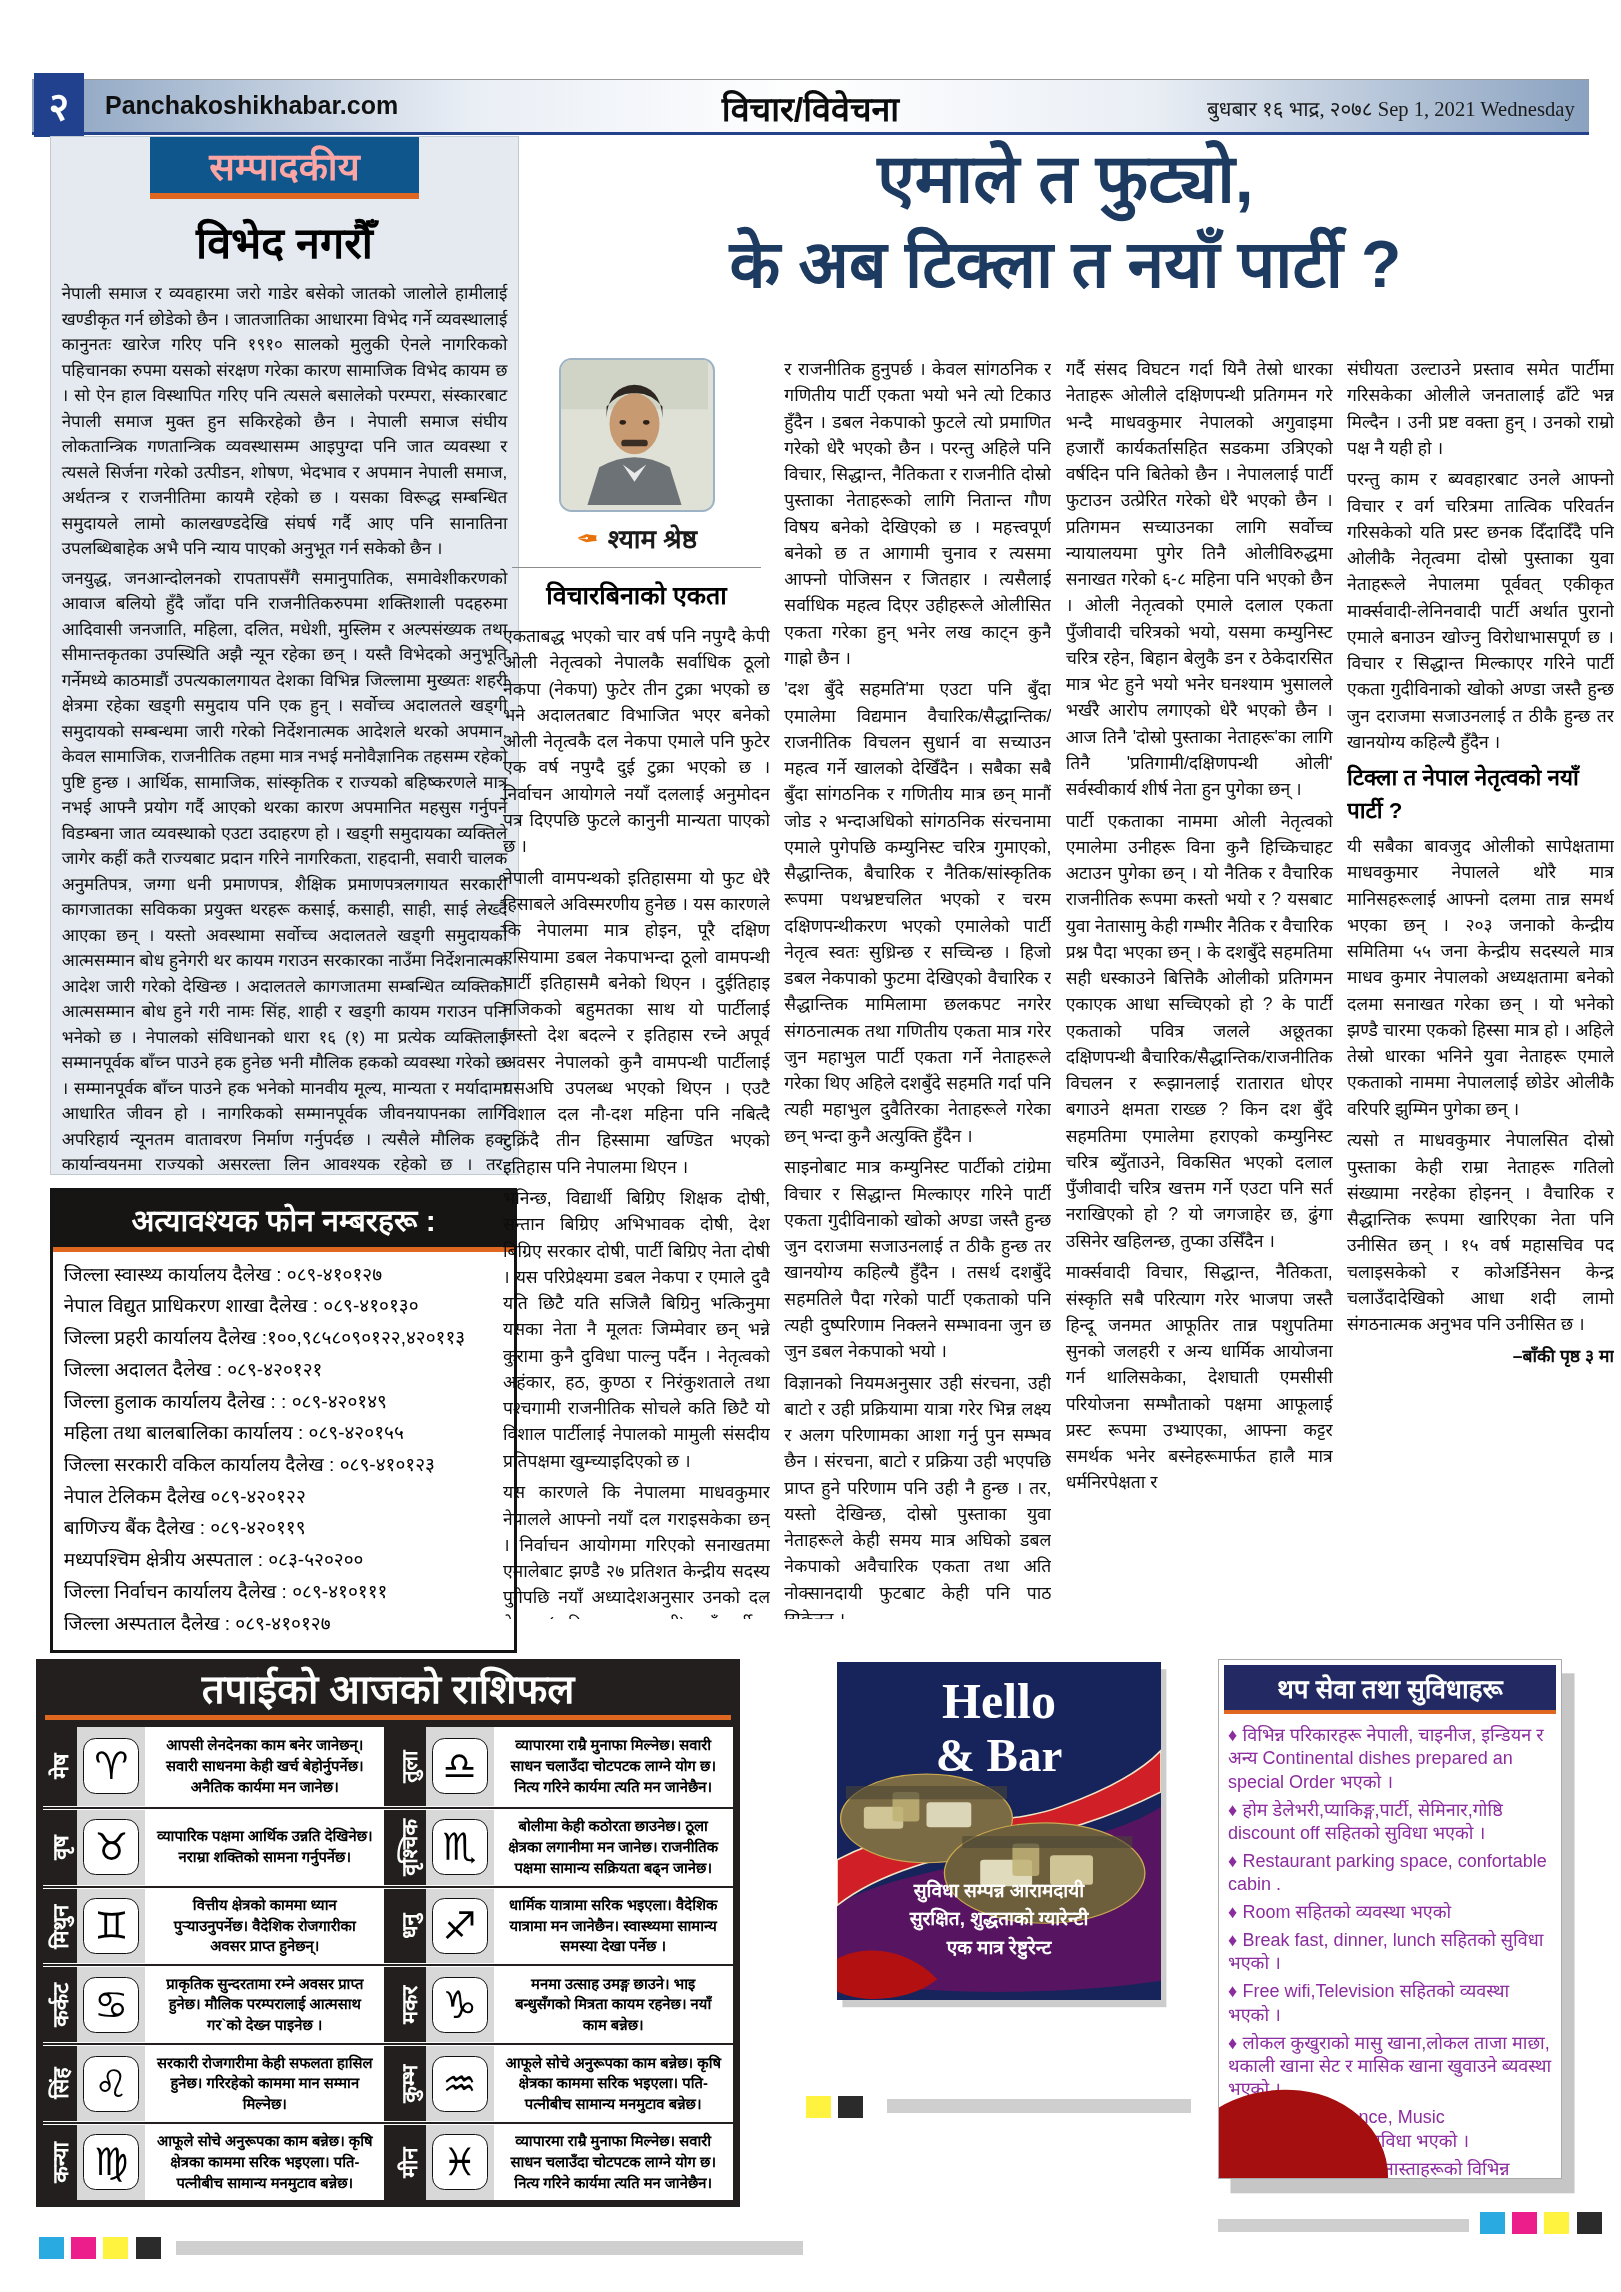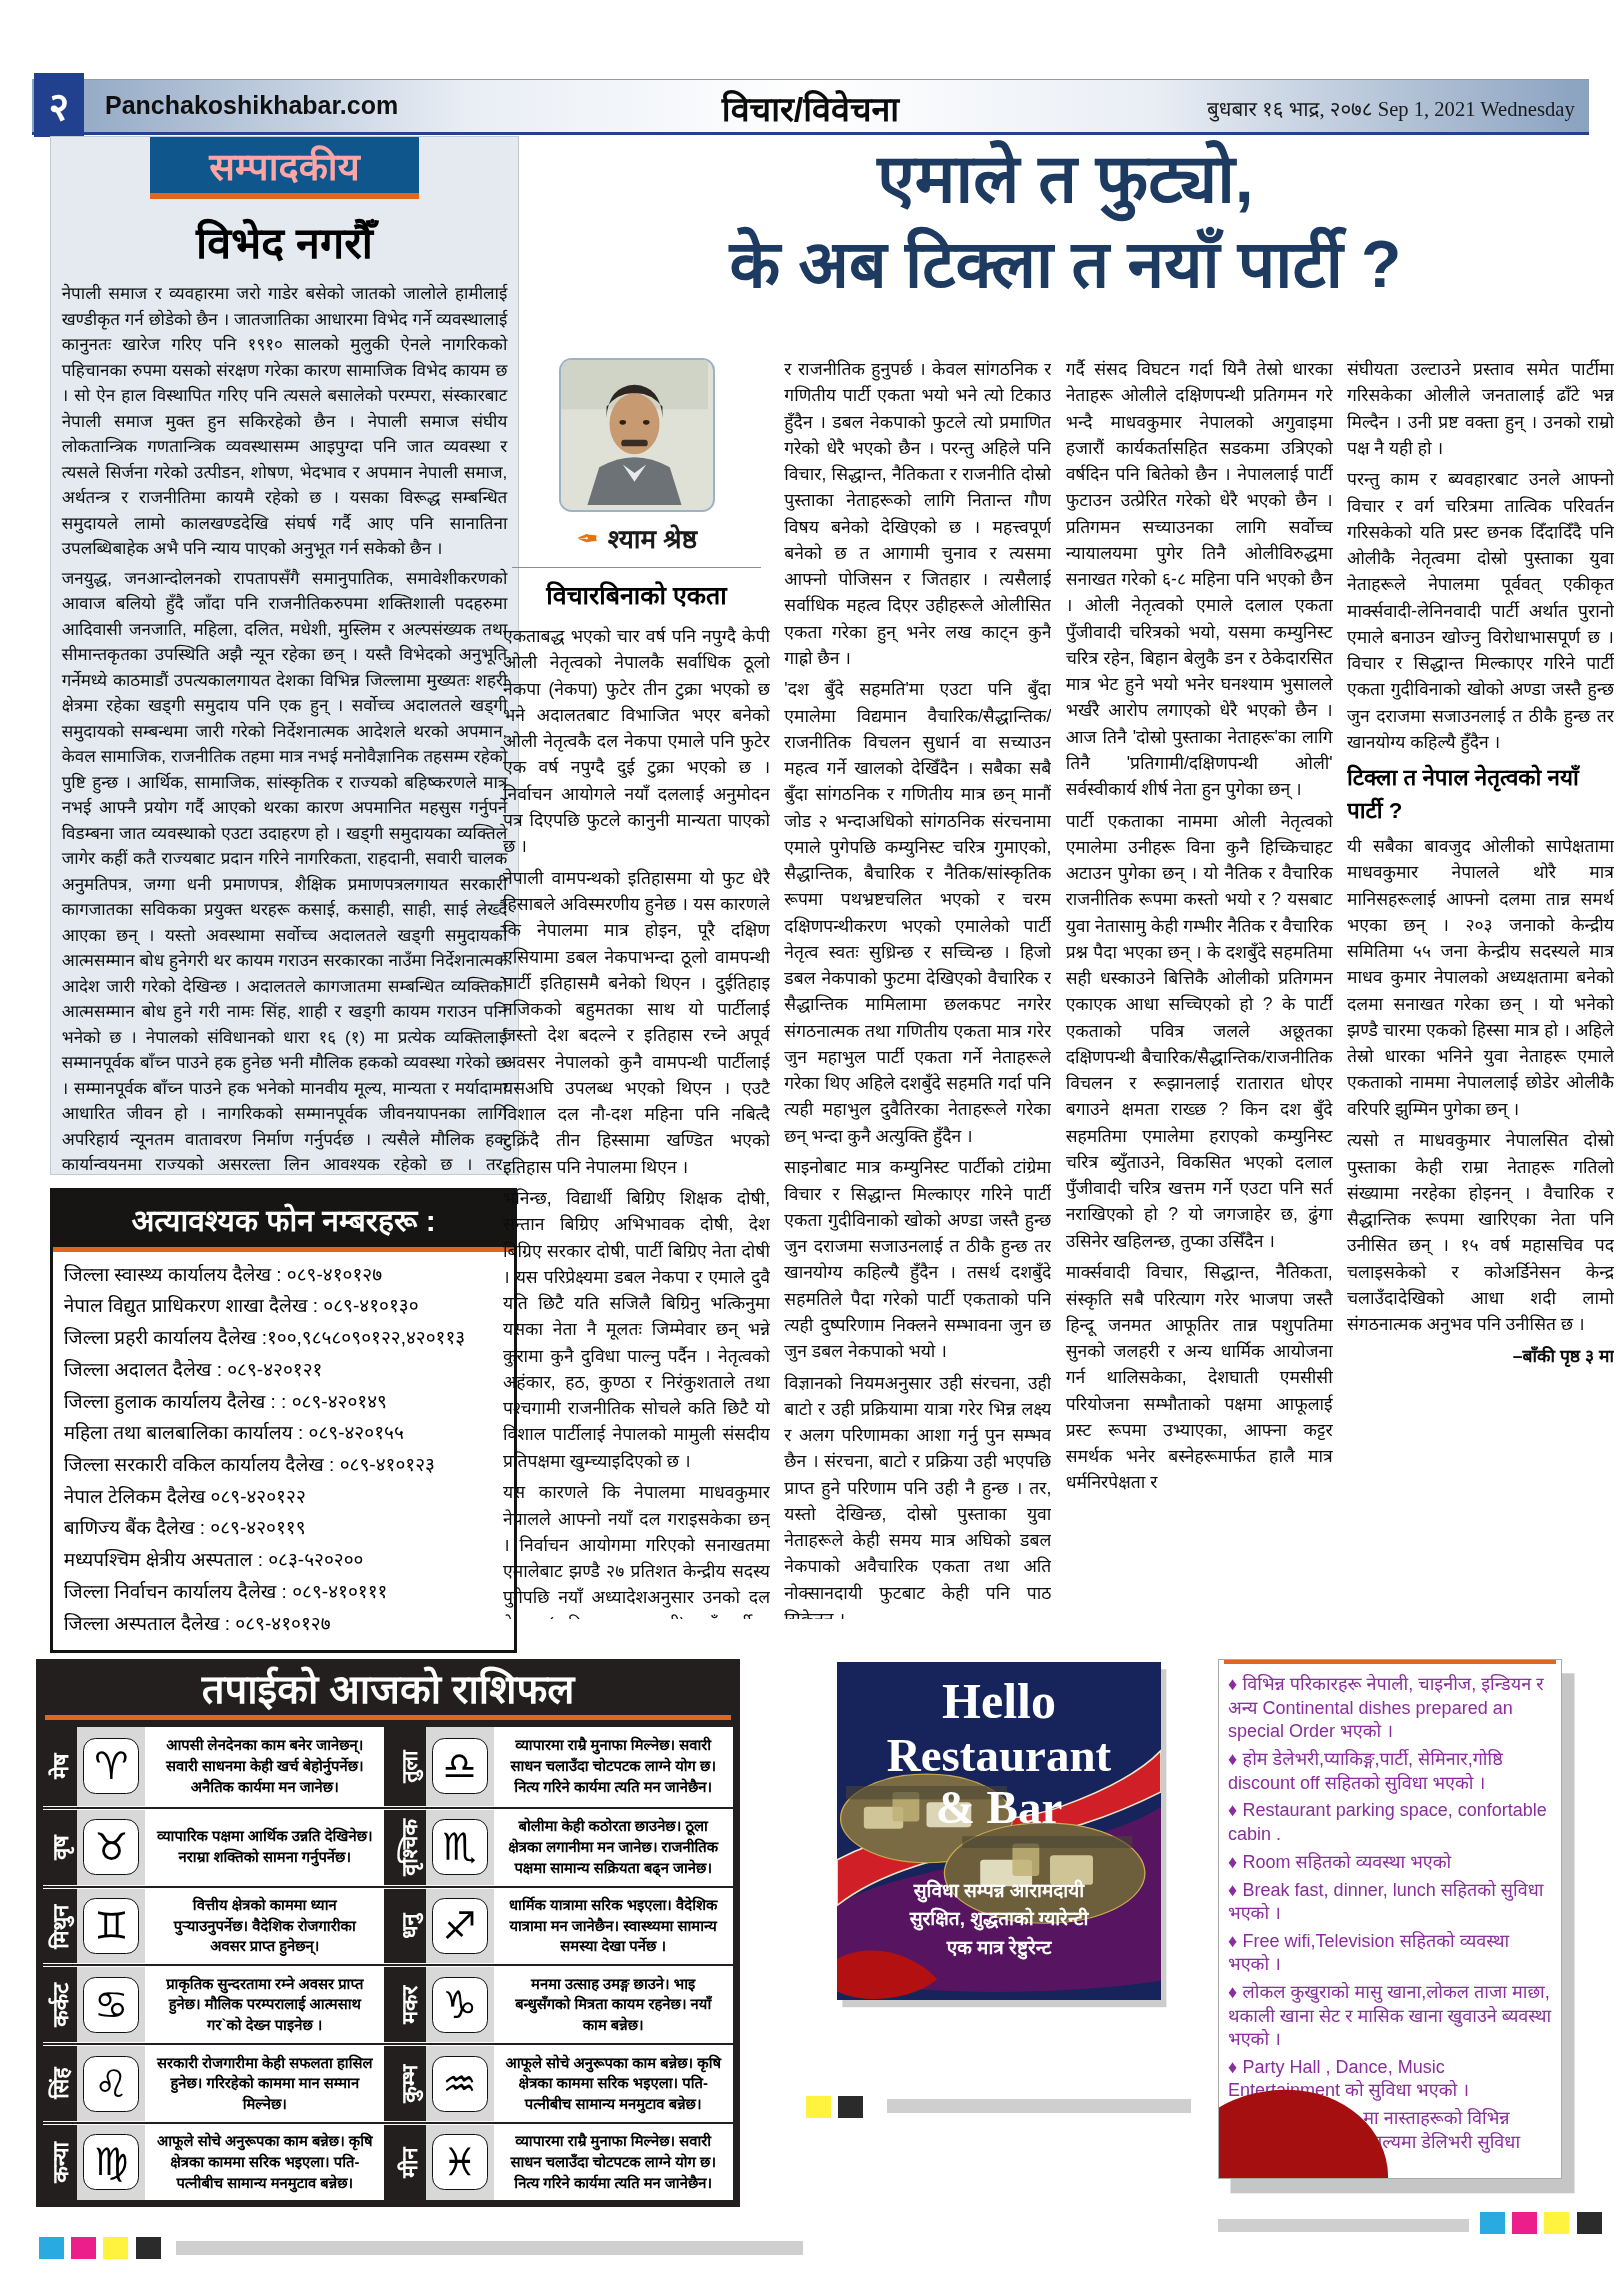--- a/index.html
+++ b/index.html
@@ -323,31 +323,31 @@
       <ellipse cx="232" cy="286" rx="112" ry="68" fill="#6d5f3c"></ellipse>
       <ellipse cx="232" cy="286" rx="112" ry="68" fill="none" stroke="#caa94f" stroke-width="1.5"></ellipse>
       <rect x="160" y="268" width="58" height="36" rx="4" fill="#e7e2c4" opacity="0.95"></rect>
       <rect x="238" y="262" width="48" height="40" rx="4" fill="#d8cf9f" opacity="0.9"></rect>
       <rect x="196" y="246" width="30" height="44" rx="4" fill="#bfb276" opacity="0.85"></rect>
       <rect x="140" y="236" width="190" height="16" fill="#4a4433" opacity="0.6"></rect>
       <path d="M0,402 C40,378 86,396 112,430 C80,462 24,462 0,446 Z" fill="#b31111"></path>
     </svg>
     <div class="hello-title">
       <div class="t1">Hello</div>
-      <div class="t2">Restaurant</div>
       <div class="t3">&amp; Bar</div>
     </div>
     <div class="hello-tag">
       <div>सुविधा सम्पन्न आरामदायी</div>
       <div>सुरक्षित, शुद्धताको ग्यारेन्टी</div>
       <div>एक मात्र रेष्टुरेन्ट</div>
     </div>
   </div>
 
   <div class="svc">
+    <div class="svc-head">थप सेवा  तथा सुविधाहरू</div>
     <div class="svc-rule"></div>
     <div class="svc-list">
       <div class="svc-item"><span class="svc-bullet">♦</span><span>विभिन्न परिकारहरू नेपाली, चाइनीज, इन्डियन र अन्य Continental dishes prepared an special Order भएको ।</span></div>
       <div class="svc-item"><span class="svc-bullet">♦</span><span>होम डेलेभरी,प्याकिङ्ग,पार्टी, सेमिनार,गोष्ठि discount off सहितको सुविधा भएको ।</span></div>
       <div class="svc-item"><span class="svc-bullet">♦</span><span>Restaurant parking space, confortable cabin .</span></div>
       <div class="svc-item"><span class="svc-bullet">♦</span><span>Room सहितको व्यवस्था भएको</span></div>
       <div class="svc-item"><span class="svc-bullet">♦</span><span>Break fast, dinner, lunch सहितको सुविधा भएको ।</span></div>
       <div class="svc-item"><span class="svc-bullet">♦</span><span>Free wifi,Television सहितको व्यवस्था भएको ।</span></div>
       <div class="svc-item"><span class="svc-bullet">♦</span><span>लोकल कुखुराको मासु खाना,लोकल ताजा माछा, थकाली खाना सेट र मासिक खाना खुवाउने ब्यवस्था भएको ।</span></div>
       <div class="svc-item"><span class="svc-bullet">♦</span><span>Party Hall , Dance, Music Entertainment को सुविधा भएको ।</span></div>

